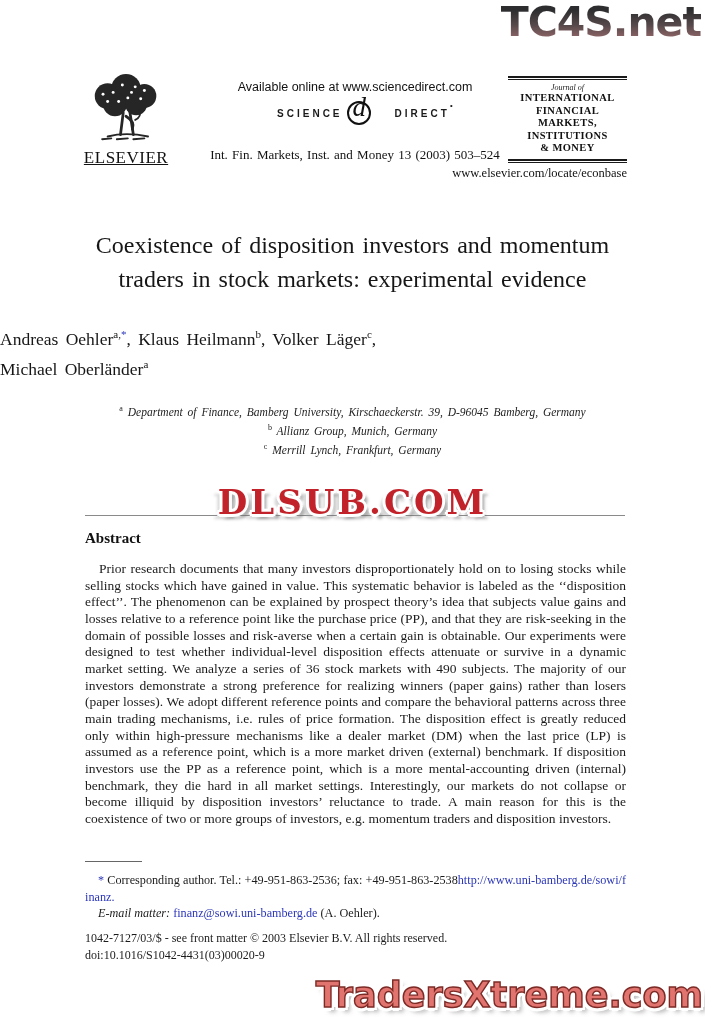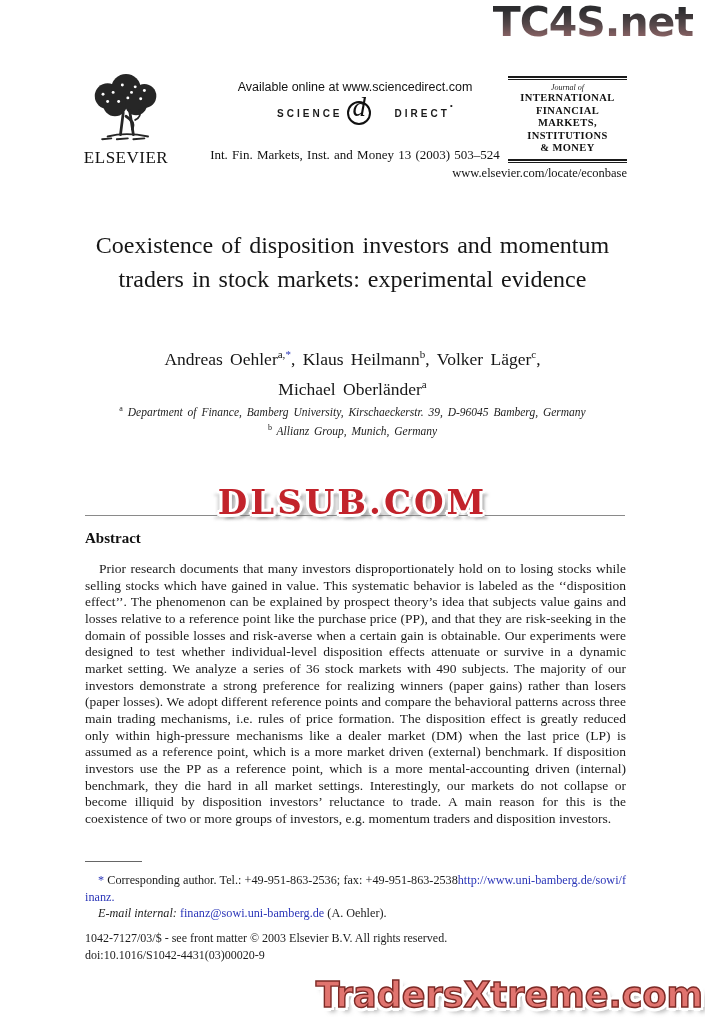--- a/index.html
+++ b/index.html
@@ -5,21 +5,21 @@
   * { margin:0; padding:0; box-sizing:border-box; }
   html,body { background:#e8e8e8; }
   .page {
     position:relative; width:705px; height:1024px; margin:0 auto;
     background:#ffffff; overflow:hidden;
     font-family:"Liberation Serif", serif; color:#1e1e1e;
   }
 
   
   .wm-tc4s {
-    position:absolute; top:0px; right:12px;
+    position:absolute; top:0px; right:4px;
     font-family:"DejaVu Sans", sans-serif; font-weight:bold;
     font-size:41px; letter-spacing:-1px; line-height:1.1;
     background:linear-gradient(180deg,#2d2d2f 22%,#55484a 55%,#9c6c6e 92%);
     -webkit-background-clip:text; background-clip:text;
     -webkit-text-fill-color:transparent; color:#444;margin-left:23px;
   }
   .wm-dlsub {
     position:absolute; top:482px; left:0; width:705px; text-align:center;
     font-family:"DejaVu Serif", serif; font-weight:bold;
     font-size:34px; letter-spacing:3px; color:#c2232b; z-index:5;
@@ -34,21 +34,21 @@
     font-size:35px; letter-spacing:0px; color:#e1746f; z-index:5;
     -webkit-text-stroke:1.4px #7c2a26;
     text-shadow:
       -3px -3px 0 #fff, 3px -3px 0 #fff, -3px 3px 0 #fff, 3px 3px 0 #fff,
       -4px 0 0 #fff, 4px 0 0 #fff, 0 -4px 0 #fff, 0 4px 0 #fff,
       5px 5px 4px rgba(110,110,110,0.5);
   }
 
   
   .elsevier { position:absolute; left:78px; top:74px; width:96px; text-align:center; }
-  .elsevier-name { font-size:17px; letter-spacing:0.5px; color:#111; margin-top:2px; }
+  .elsevier-name { font-size:17px; letter-spacing:0.5px; color:#111; margin-top:2px;text-decoration:underline; }
 
   .head-center { position:absolute; left:200px; top:80px; width:310px; text-align:center; }
   .avail { font-family:"Liberation Sans", sans-serif; font-size:12.5px; color:#111; }
   .sd-logo { margin-top:7px; height:30px; white-space:nowrap; }
   .sd-science, .sd-direct {
     font-family:"Liberation Sans", sans-serif; font-weight:bold;
     font-size:10px; letter-spacing:3px; color:#1a1a1a; vertical-align:middle;padding-left:20px;
   }
   .sd-at {
     display:inline-block; position:relative; width:24px; height:24px;
@@ -67,21 +67,21 @@
   .jline { font-weight:bold; font-size:10.5px; line-height:12.5px; letter-spacing:0.4px; color:#111; }
   .jbox .rule2.bottom { margin-top:4px; }
   .locate { position:absolute; top:166px; right:78px; font-size:12.5px; color:#111; }
 
   
   .title {
     position:absolute; top:228px; left:0; width:705px; text-align:center;
     font-size:24px; line-height:34px; color:#161616; word-spacing:2px;
   }
   .authors {
-    position:absolute; top:342px; left:0; width:705px; text-align:center;
+    position:absolute; top:322px; left:0; width:705px; 
     font-size:17.5px; line-height:25px; color:#161616; word-spacing:3px;
   }
   .authors sup { font-size:11px; word-spacing:0; }
   .star { color:#2b36b8; }
   .affils {
     position:absolute; top:401px; left:0; width:705px; text-align:center;
     font-style:italic; font-size:11.5px; line-height:16px; color:#222; word-spacing:2px;
   }
   .affils sup { font-style:normal; font-size:8px; }
   .received {
@@ -179,32 +179,33 @@
   <h1 class="title" style="font-weight:normal; padding:0 78px;">Coexistence of disposition investors and momentum traders in stock markets: experimental evidence</h1>
 
   <div class="authors">
     <span>Andreas Oehler</span><sup><span>a,</span><span class="star">*</span></sup><span>, </span><span>Klaus Heilmann</span><sup>b</sup><span>, </span><span>Volker Läger</span><sup>c</sup><span>,</span><br>
     <span>Michael Oberländer</span><sup>a</sup>
   </div>
 
   <div class="affils">
     <div><sup>a</sup><span> Department of Finance, Bamberg University, Kirschaeckerstr. 39, D-96045 Bamberg, Germany</span></div>
     <div><sup>b</sup><span> Allianz Group, Munich, Germany</span></div>
+    <div><sup>c</sup><span> Merrill Lynch, Frankfurt, Germany</span></div>
   </div>
 
 
   <div class="divider"></div>
   <div class="wm-dlsub">DLSUB.COM</div>
   <div class="abstract-h">Abstract</div>
   <p class="abstract-p">Prior research documents that many investors disproportionately hold on to losing stocks while selling stocks which have gained in value. This systematic behavior is labeled as the ‘‘disposition effect’’. The phenomenon can be explained by prospect theory’s idea that subjects value gains and losses relative to a reference point like the purchase price (PP), and that they are risk-seeking in the domain of possible losses and risk-averse when a certain gain is obtainable. Our experiments were designed to test whether individual-level disposition effects attenuate or survive in a dynamic market setting. We analyze a series of 36 stock markets with 490 subjects. The majority of our investors demonstrate a strong preference for realizing winners (paper gains) rather than losers (paper losses). We adopt different reference points and compare the behavioral patterns across three main trading mechanisms, i.e. rules of price formation. The disposition effect is greatly reduced only within high-pressure mechanisms like a dealer market (DM) when the last price (LP) is assumed as a reference point, which is a more market driven (external) benchmark. If disposition investors use the PP as a reference point, which is a more mental-accounting driven (internal) benchmark, they die hard in all market settings. Interestingly, our markets do not collapse or become illiquid by disposition investors’ reluctance to trade. A main reason for this is the coexistence of two or more groups of investors, e.g. momentum traders and disposition investors.</p>
 
   <div class="foot-rule"></div>
   <div class="footnote">
     <p><span class="star">*</span><span> Corresponding author. Tel.: +49-951-863-2536; fax: +49-951-863-2538</span><a href="#" class="link wrap-any">http://www.uni-bamberg.de/sowi/finanz.</a></p>
-    <p><span class="em">E-mail internal:</span> <a href="#" class="link">finanz@sowi.uni-bamberg.de</a><span> (A. Oehler).</span></p>
+    <p><span class="em">E-mail matter:</span> <a href="#" class="link">finanz@sowi.uni-bamberg.de</a><span> (A. Oehler).</span></p>
   </div>
 
   <div class="imprint">
     <div>1042-7127/03/$ - see front matter © 2003 Elsevier B.V. All rights reserved.</div>
     <div>doi:10.1016/S1042-4431(03)00020-9</div>
   </div>
 
   <div class="wm-traders">TradersXtreme.com</div>
 
 </div>

